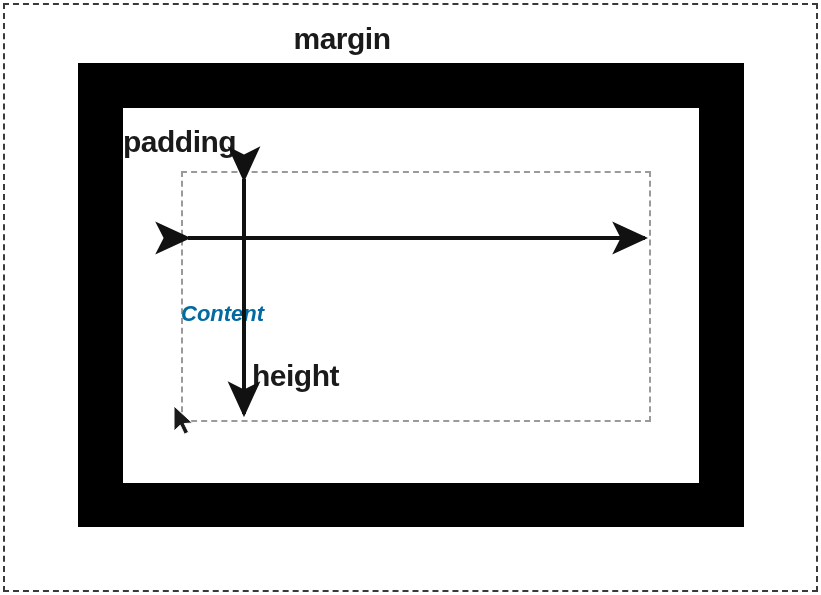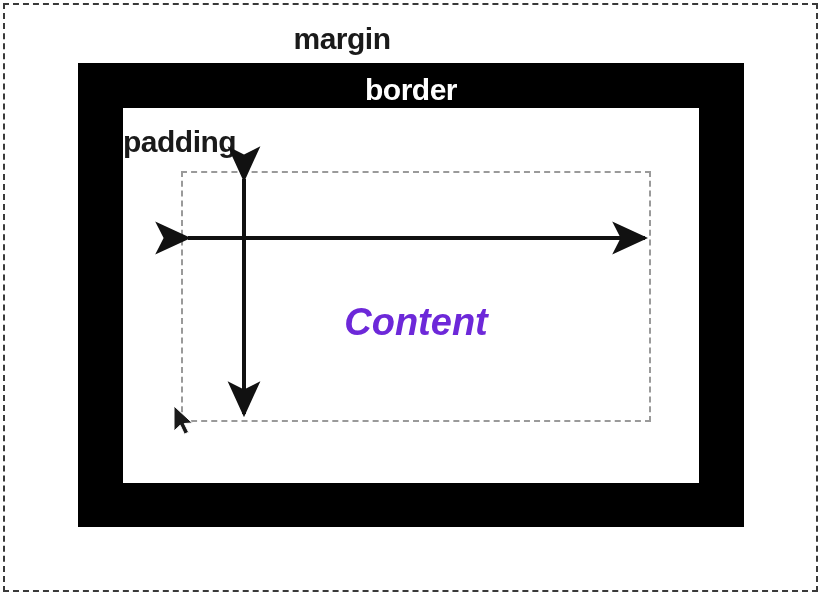--- a/index.html
+++ b/index.html
@@ -104,24 +104,23 @@
     text-align: left;
     font-size: 30px;
     color: #1a1a1a;
     letter-spacing: -0.5px;
   }
 
   .label-content {
     left: 181px;
     top: 303px;
     width: 470px;
-    text-align: center;
-    font-size: 38px;
+    font-size: 22px;
     font-style: italic;
-    color: #6d28d9;
+    color: #0369a1;
     letter-spacing: 0px;
   }
 
   .label-width {
     left: 538px;
     top: 246px;
     font-size: 30px;
     color: #1a1a1a;
     letter-spacing: -0.5px;
   }
@@ -163,23 +162,23 @@
 
   <div class="margin-frame"></div>
 
   <div class="border-box"></div>
 
   <div class="padding-box"></div>
 
   <div class="content-box"></div>
 
   <div class="label label-margin">margin</div>
-  <div class="label label-border">border</div>
   <div class="label label-padding">padding</div>
   <div class="label label-content">Content</div>
+  <div class="label label-height">height</div>
 
   <svg class="arrows" width="821" height="595" viewBox="0 0 821 595">
     <defs>
       <marker id="ah-right" markerWidth="9" markerHeight="9" refX="8.2" refY="4.5" orient="auto" markerUnits="strokeWidth">
         <path d="M0,0.4 L9,4.5 L0,8.6 L2.1,4.5 Z" fill="#111111"></path>
       </marker>
       <marker id="ah-left" markerWidth="9" markerHeight="9" refX="8.2" refY="4.5" orient="auto" markerUnits="strokeWidth">
         <path d="M0,0.4 L9,4.5 L0,8.6 L2.1,4.5 Z" fill="#111111"></path>
       </marker>
       <marker id="ah-up" markerWidth="9" markerHeight="9" refX="8.2" refY="4.5" orient="auto" markerUnits="strokeWidth">

